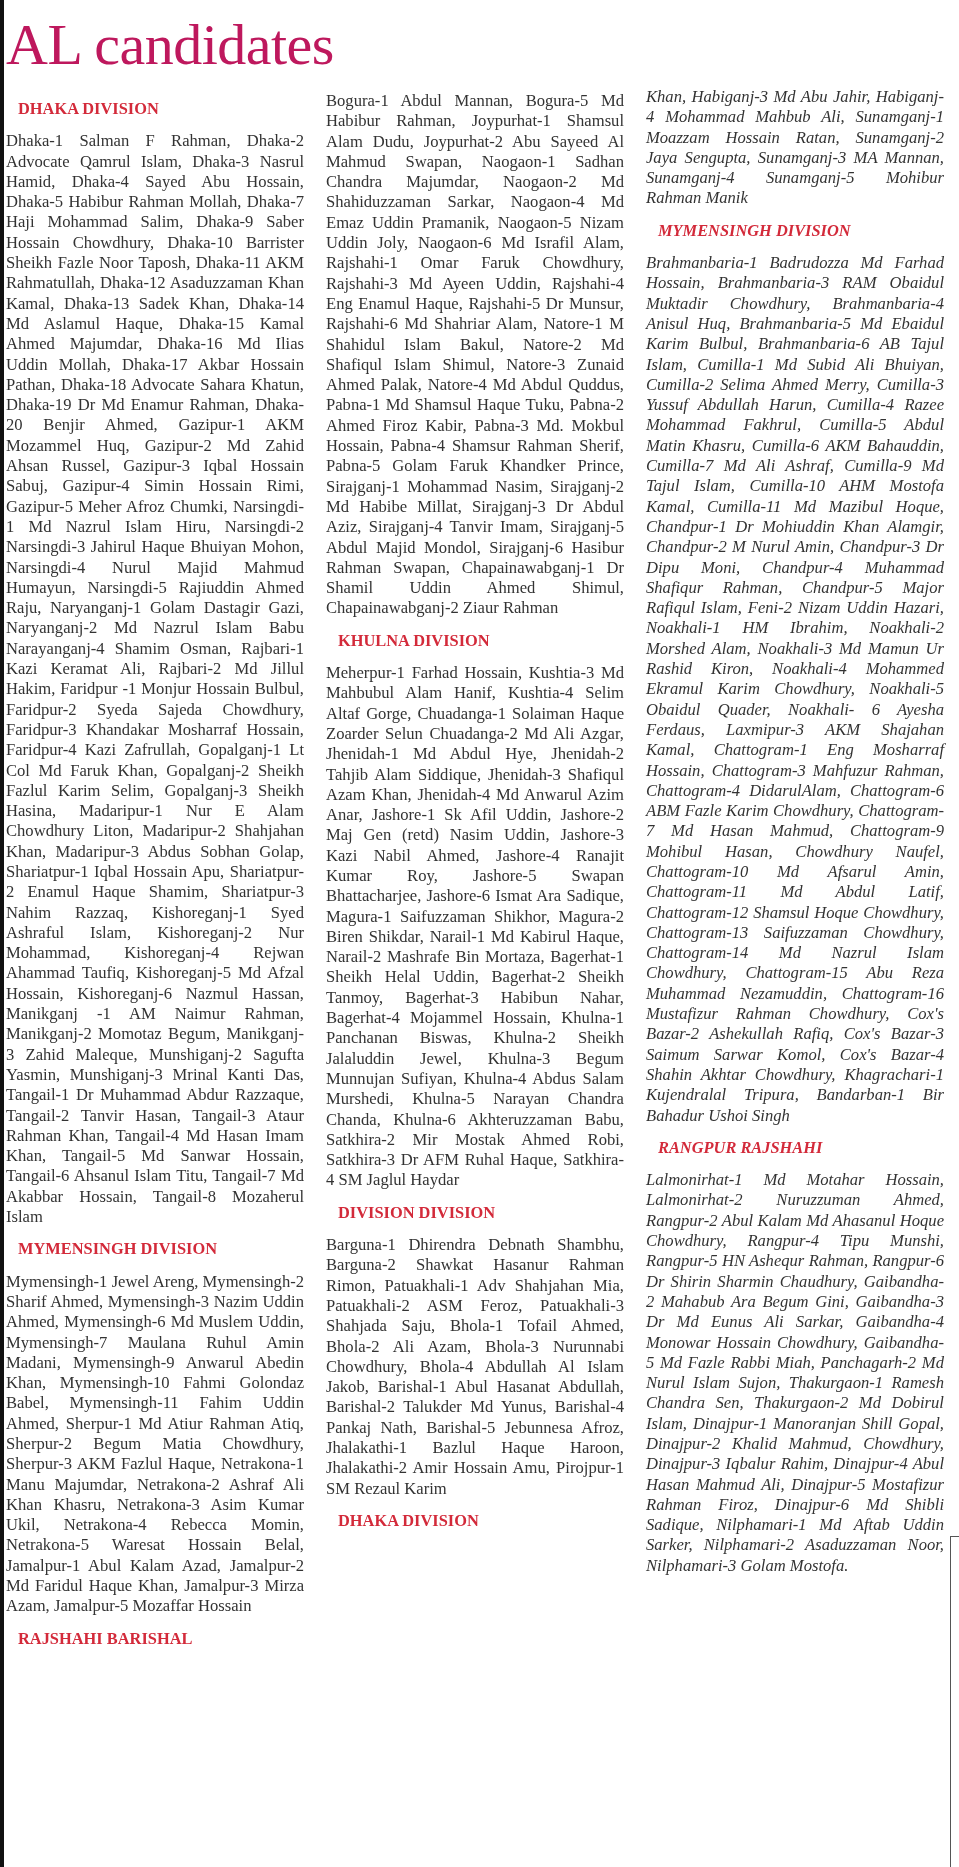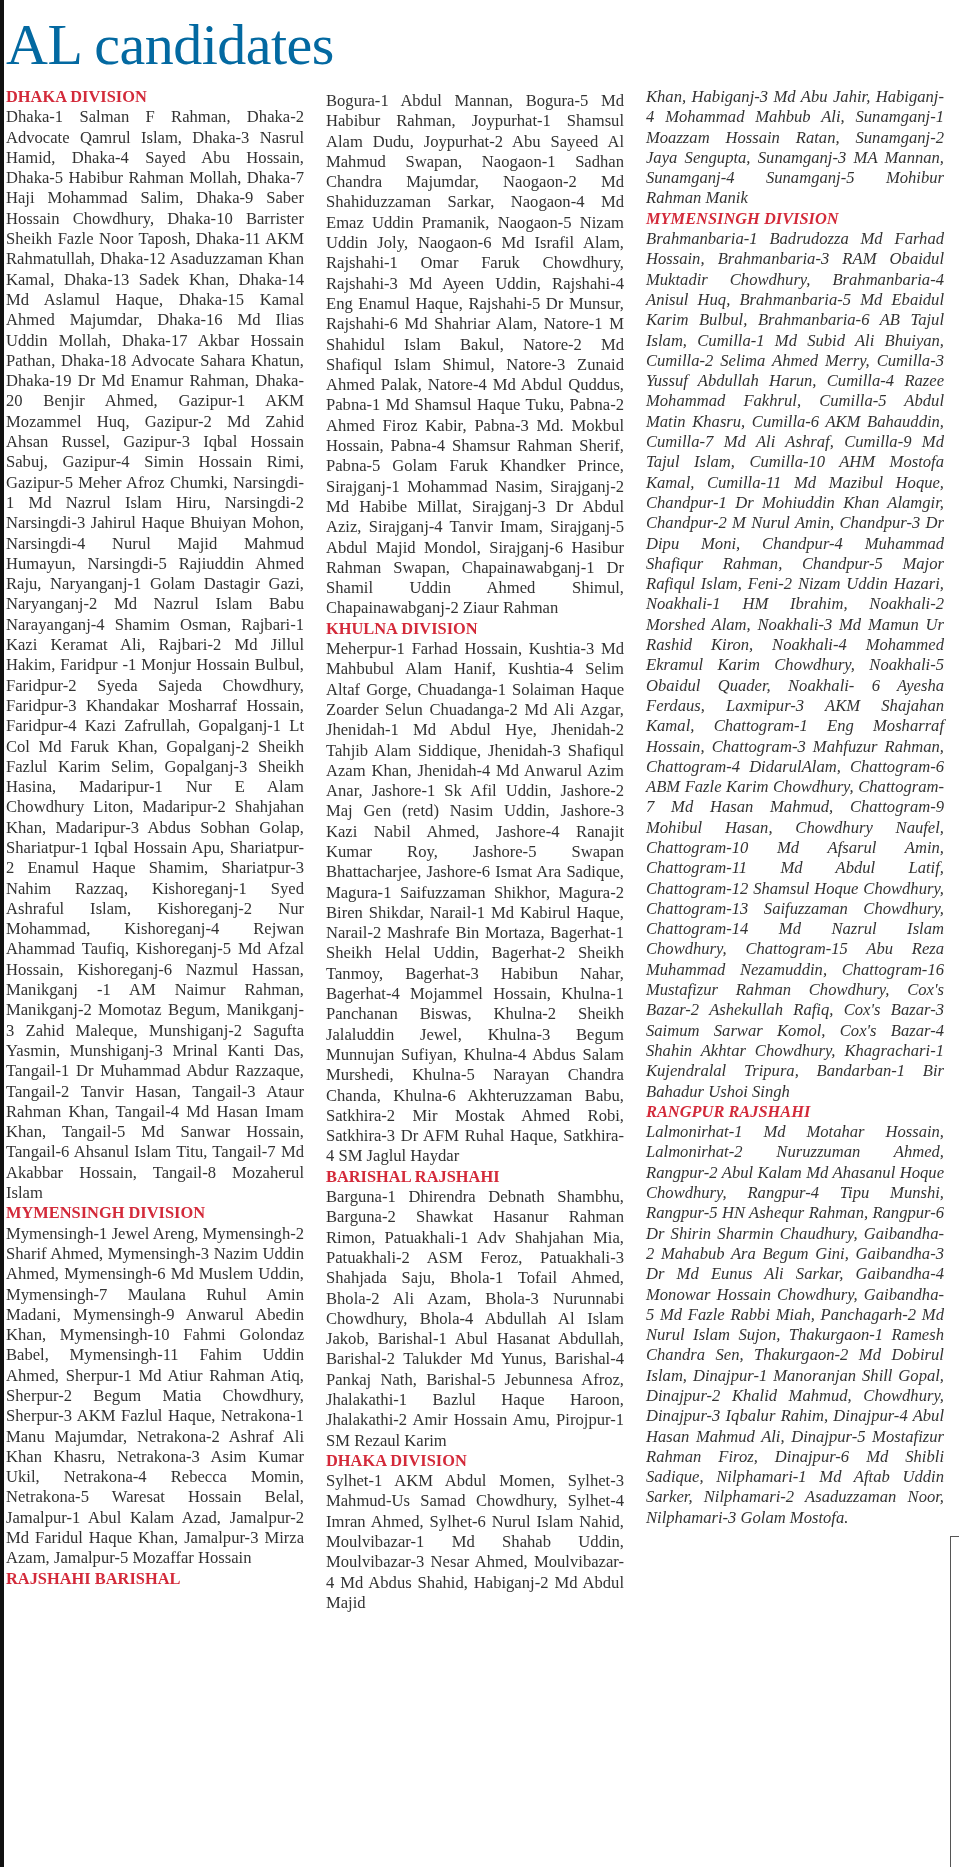--- a/index.html
+++ b/index.html
@@ -19,41 +19,41 @@
     background: #111111;
   }
   .headline {
     position: absolute;
     left: 6px; top: 10px;
     margin: 0;
     font-family: "Liberation Serif", "DejaVu Serif", serif;
     font-weight: normal;
     font-size: 58px;
     line-height: 70px;
-    color: #0369a1;
+    color: #be185d;
     letter-spacing: -0.5px;
   }
   .col {
     position: absolute;
     top: 87px;
     font-size: 16.6px;
     line-height: 20.3px;
     text-align: justify;
     hyphens: none;
   }
   .col1 { left: 6px;   width: 298px; }
   .col2 { left: 326px; width: 298px; top: 91px; }
   .col3 { left: 646px; width: 298px; top: 87px; font-style: italic; }
   .div-head {
     color: #d32a3a;
     font-weight: bold;
     font-size: 16.4px;
     line-height: 20.3px;
     text-align: left;
-    margin: 0;
+    margin: 12px;
   }
   .body-text {
     margin: 0;
     color: #333333;
   }
   .col2 .first-para, .col3 .first-para { margin-top: 0; }
   .rule-box {
     position: absolute;
     left: 950px; top: 1536px;
     width: 9px; height: 331px;
@@ -74,24 +74,23 @@
   <p class="body-text">Dhaka-1 Salman F Rahman, Dhaka-2 Advocate Qamrul Islam, Dhaka-3 Nasrul Hamid, Dhaka-4 Sayed Abu Hossain, Dhaka-5 Habibur Rahman Mollah, Dhaka-7 Haji Mohammad Salim, Dhaka-9 Saber Hossain Chowdhury, Dhaka-10 Barrister Sheikh Fazle Noor Taposh, Dhaka-11 AKM Rahmatullah, Dhaka-12 Asaduzzaman Khan Kamal, Dhaka-13 Sadek Khan, Dhaka-14 Md Aslamul Haque, Dhaka-15 Kamal Ahmed Majumdar, Dhaka-16 Md Ilias Uddin Mollah, Dhaka-17 Akbar Hossain Pathan, Dhaka-18 Advocate Sahara Khatun, Dhaka-19 Dr Md Enamur Rahman, Dhaka-20 Benjir Ahmed, Gazipur-1 AKM Mozammel Huq, Gazipur-2 Md Zahid Ahsan Russel, Gazipur-3 Iqbal Hossain Sabuj, Gazipur-4 Simin Hossain Rimi, Gazipur-5 Meher Afroz Chumki, Narsingdi-1 Md Nazrul Islam Hiru, Narsingdi-2 Narsingdi-3 Jahirul Haque Bhuiyan Mohon, Narsingdi-4 Nurul Majid Mahmud Humayun, Narsingdi-5 Rajiuddin Ahmed Raju, Naryanganj-1 Golam Dastagir Gazi, Naryanganj-2 Md Nazrul Islam Babu Narayanganj-4 Shamim Osman, Rajbari-1 Kazi Keramat Ali, Rajbari-2 Md Jillul Hakim, Faridpur -1 Monjur Hossain Bulbul, Faridpur-2 Syeda Sajeda Chowdhury, Faridpur-3 Khandakar Mosharraf Hossain, Faridpur-4 Kazi Zafrullah, Gopalganj-1 Lt Col Md Faruk Khan, Gopalganj-2 Sheikh Fazlul Karim Selim, Gopalganj-3 Sheikh Hasina, Madaripur-1 Nur E Alam Chowdhury Liton, Madaripur-2 Shahjahan Khan, Madaripur-3 Abdus Sobhan Golap, Shariatpur-1 Iqbal Hossain Apu, Shariatpur-2 Enamul Haque Shamim, Shariatpur-3 Nahim Razzaq, Kishoreganj-1 Syed Ashraful Islam, Kishoreganj-2 Nur Mohammad, Kishoreganj-4 Rejwan Ahammad Taufiq, Kishoreganj-5 Md Afzal Hossain, Kishoreganj-6 Nazmul Hassan, Manikganj -1 AM Naimur Rahman, Manikganj-2 Momotaz Begum, Manikganj-3 Zahid Maleque, Munshiganj-2 Sagufta Yasmin, Munshiganj-3 Mrinal Kanti Das, Tangail-1 Dr Muhammad Abdur Razzaque, Tangail-2 Tanvir Hasan, Tangail-3 Ataur Rahman Khan, Tangail-4 Md Hasan Imam Khan, Tangail-5 Md Sanwar Hossain, Tangail-6 Ahsanul Islam Titu, Tangail-7 Md Akabbar Hossain, Tangail-8 Mozaherul Islam</p>
   <div class="div-head">MYMENSINGH DIVISION</div>
   <p class="body-text">Mymensingh-1 Jewel Areng, Mymensingh-2 Sharif Ahmed, Mymensingh-3 Nazim Uddin Ahmed, Mymensingh-6 Md Muslem Uddin, Mymensingh-7 Maulana Ruhul Amin Madani, Mymensingh-9 Anwarul Abedin Khan, Mymensingh-10 Fahmi Golondaz Babel, Mymensingh-11 Fahim Uddin Ahmed, Sherpur-1 Md Atiur Rahman Atiq, Sherpur-2 Begum Matia Chowdhury, Sherpur-3 AKM Fazlul Haque, Netrakona-1 Manu Majumdar, Netrakona-2 Ashraf Ali Khan Khasru, Netrakona-3 Asim Kumar Ukil, Netrakona-4 Rebecca Momin, Netrakona-5 Waresat Hossain Belal, Jamalpur-1 Abul Kalam Azad, Jamalpur-2 Md Faridul Haque Khan, Jamalpur-3 Mirza Azam, Jamalpur-5 Mozaffar Hossain</p>
   <div class="div-head">RAJSHAHI BARISHAL</div>
 </div>
 
 <div class="col col2">
   <p class="body-text first-para">Bogura-1 Abdul Mannan, Bogura-5 Md Habibur Rahman, Joypurhat-1 Shamsul Alam Dudu, Joypurhat-2 Abu Sayeed Al Mahmud Swapan, Naogaon-1 Sadhan Chandra Majumdar, Naogaon-2 Md Shahiduzzaman Sarkar, Naogaon-4 Md Emaz Uddin Pramanik, Naogaon-5 Nizam Uddin Joly, Naogaon-6 Md Israfil Alam, Rajshahi-1 Omar Faruk Chowdhury, Rajshahi-3 Md Ayeen Uddin, Rajshahi-4 Eng Enamul Haque, Rajshahi-5 Dr Munsur, Rajshahi-6 Md Shahriar Alam, Natore-1 M Shahidul Islam Bakul, Natore-2 Md Shafiqul Islam Shimul, Natore-3 Zunaid Ahmed Palak, Natore-4 Md Abdul Quddus, Pabna-1 Md Shamsul Haque Tuku, Pabna-2 Ahmed Firoz Kabir, Pabna-3 Md. Mokbul Hossain, Pabna-4 Shamsur Rahman Sherif, Pabna-5 Golam Faruk Khandker Prince, Sirajganj-1 Mohammad Nasim, Sirajganj-2 Md Habibe Millat, Sirajganj-3 Dr Abdul Aziz, Sirajganj-4 Tanvir Imam, Sirajganj-5 Abdul Majid Mondol, Sirajganj-6 Hasibur Rahman Swapan, Chapainawabganj-1 Dr Shamil Uddin Ahmed Shimul, Chapainawabganj-2 Ziaur Rahman</p>
   <div class="div-head">KHULNA DIVISION</div>
   <p class="body-text">Meherpur-1 Farhad Hossain, Kushtia-3 Md Mahbubul Alam Hanif, Kushtia-4 Selim Altaf Gorge, Chuadanga-1 Solaiman Haque Zoarder Selun Chuadanga-2 Md Ali Azgar, Jhenidah-1 Md Abdul Hye, Jhenidah-2 Tahjib Alam Siddique, Jhenidah-3 Shafiqul Azam Khan, Jhenidah-4 Md Anwarul Azim Anar, Jashore-1 Sk Afil Uddin, Jashore-2 Maj Gen (retd) Nasim Uddin, Jashore-3 Kazi Nabil Ahmed, Jashore-4 Ranajit Kumar Roy, Jashore-5 Swapan Bhattacharjee, Jashore-6 Ismat Ara Sadique, Magura-1 Saifuzzaman Shikhor, Magura-2 Biren Shikdar, Narail-1 Md Kabirul Haque, Narail-2 Mashrafe Bin Mortaza, Bagerhat-1 Sheikh Helal Uddin, Bagerhat-2 Sheikh Tanmoy, Bagerhat-3 Habibun Nahar, Bagerhat-4 Mojammel Hossain, Khulna-1 Panchanan Biswas, Khulna-2 Sheikh Jalaluddin Jewel, Khulna-3 Begum Munnujan Sufiyan, Khulna-4 Abdus Salam Murshedi, Khulna-5 Narayan Chandra Chanda, Khulna-6 Akhteruzzaman Babu, Satkhira-2 Mir Mostak Ahmed Robi, Satkhira-3 Dr AFM Ruhal Haque, Satkhira-4 SM Jaglul Haydar</p>
-  <div class="div-head">BARISHAL RAJSHAHI</div>
+  <div class="div-head">DIVISION DIVISION</div>
   <p class="body-text">Barguna-1 Dhirendra Debnath Shambhu, Barguna-2 Shawkat Hasanur Rahman Rimon, Patuakhali-1 Adv Shahjahan Mia, Patuakhali-2 ASM Feroz, Patuakhali-3 Shahjada Saju, Bhola-1 Tofail Ahmed, Bhola-2 Ali Azam, Bhola-3 Nurunnabi Chowdhury, Bhola-4 Abdullah Al Islam Jakob, Barishal-1 Abul Hasanat Abdullah, Barishal-2 Talukder Md Yunus, Barishal-4 Pankaj Nath, Barishal-5 Jebunnesa Afroz, Jhalakathi-1 Bazlul Haque Haroon, Jhalakathi-2 Amir Hossain Amu, Pirojpur-1 SM Rezaul Karim</p>
   <div class="div-head">DHAKA DIVISION</div>
-  <p class="body-text">Sylhet-1 AKM Abdul Momen, Sylhet-3 Mahmud-Us Samad Chowdhury, Sylhet-4 Imran Ahmed, Sylhet-6 Nurul Islam Nahid, Moulvibazar-1 Md Shahab Uddin, Moulvibazar-3 Nesar Ahmed, Moulvibazar-4 Md Abdus Shahid, Habiganj-2 Md Abdul Majid</p>
 </div>
 
 <div class="col col3">
   <p class="body-text first-para">Khan, Habiganj-3 Md Abu Jahir, Habiganj-4 Mohammad Mahbub Ali, Sunamganj-1 Moazzam Hossain Ratan, Sunamganj-2 Jaya Sengupta, Sunamganj-3 MA Mannan, Sunamganj-4 Sunamganj-5 Mohibur Rahman Manik</p>
   <div class="div-head">MYMENSINGH DIVISION</div>
   <p class="body-text">Brahmanbaria-1 Badrudozza Md Farhad Hossain, Brahmanbaria-3 RAM Obaidul Muktadir Chowdhury, Brahmanbaria-4 Anisul Huq, Brahmanbaria-5 Md Ebaidul Karim Bulbul, Brahmanbaria-6 AB Tajul Islam, Cumilla-1 Md Subid Ali Bhuiyan, Cumilla-2 Selima Ahmed Merry, Cumilla-3 Yussuf Abdullah Harun, Cumilla-4 Razee Mohammad Fakhrul, Cumilla-5 Abdul Matin Khasru, Cumilla-6 AKM Bahauddin, Cumilla-7 Md Ali Ashraf, Cumilla-9 Md Tajul Islam, Cumilla-10 AHM Mostofa Kamal, Cumilla-11 Md Mazibul Hoque, Chandpur-1 Dr Mohiuddin Khan Alamgir, Chandpur-2 M Nurul Amin, Chandpur-3 Dr Dipu Moni, Chandpur-4 Muhammad Shafiqur Rahman, Chandpur-5 Major Rafiqul Islam, Feni-2 Nizam Uddin Hazari, Noakhali-1 HM Ibrahim, Noakhali-2 Morshed Alam, Noakhali-3 Md Mamun Ur Rashid Kiron, Noakhali-4 Mohammed Ekramul Karim Chowdhury, Noakhali-5 Obaidul Quader, Noakhali- 6 Ayesha Ferdaus, Laxmipur-3 AKM Shajahan Kamal, Chattogram-1 Eng Mosharraf Hossain, Chattogram-3 Mahfuzur Rahman, Chattogram-4 DidarulAlam, Chattogram-6 ABM Fazle Karim Chowdhury, Chattogram-7 Md Hasan Mahmud, Chattogram-9 Mohibul Hasan, Chowdhury Naufel, Chattogram-10 Md Afsarul Amin, Chattogram-11 Md Abdul Latif, Chattogram-12 Shamsul Hoque Chowdhury, Chattogram-13 Saifuzzaman Chowdhury, Chattogram-14 Md Nazrul Islam Chowdhury, Chattogram-15 Abu Reza Muhammad Nezamuddin, Chattogram-16 Mustafizur Rahman Chowdhury, Cox's Bazar-2 Ashekullah Rafiq, Cox's Bazar-3 Saimum Sarwar Komol, Cox's Bazar-4 Shahin Akhtar Chowdhury, Khagrachari-1 Kujendralal Tripura, Bandarban-1 Bir Bahadur Ushoi Singh</p>
   <div class="div-head">RANGPUR RAJSHAHI</div>
   <p class="body-text">Lalmonirhat-1 Md Motahar Hossain, Lalmonirhat-2 Nuruzzuman Ahmed, Rangpur-2 Abul Kalam Md Ahasanul Hoque Chowdhury, Rangpur-4 Tipu Munshi, Rangpur-5 HN Ashequr Rahman, Rangpur-6 Dr Shirin Sharmin Chaudhury, Gaibandha-2 Mahabub Ara Begum Gini, Gaibandha-3 Dr Md Eunus Ali Sarkar, Gaibandha-4 Monowar Hossain Chowdhury, Gaibandha-5 Md Fazle Rabbi Miah, Panchagarh-2 Md Nurul Islam Sujon, Thakurgaon-1 Ramesh Chandra Sen, Thakurgaon-2 Md Dobirul Islam, Dinajpur-1 Manoranjan Shill Gopal, Dinajpur-2 Khalid Mahmud, Chowdhury, Dinajpur-3 Iqbalur Rahim, Dinajpur-4 Abul Hasan Mahmud Ali, Dinajpur-5 Mostafizur Rahman Firoz, Dinajpur-6 Md Shibli Sadique, Nilphamari-1 Md Aftab Uddin Sarker, Nilphamari-2 Asaduzzaman Noor, Nilphamari-3 Golam Mostofa.</p>
 </div>
 

